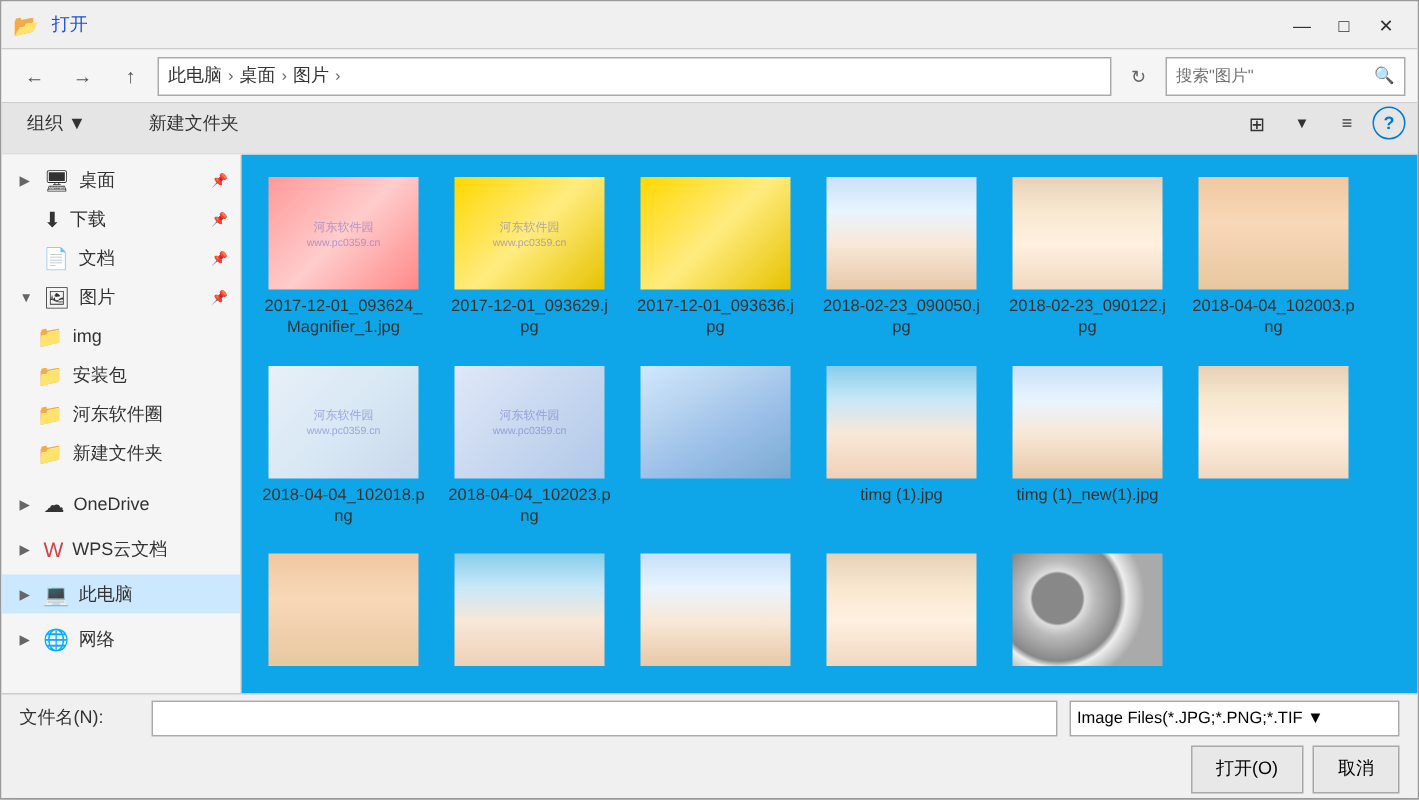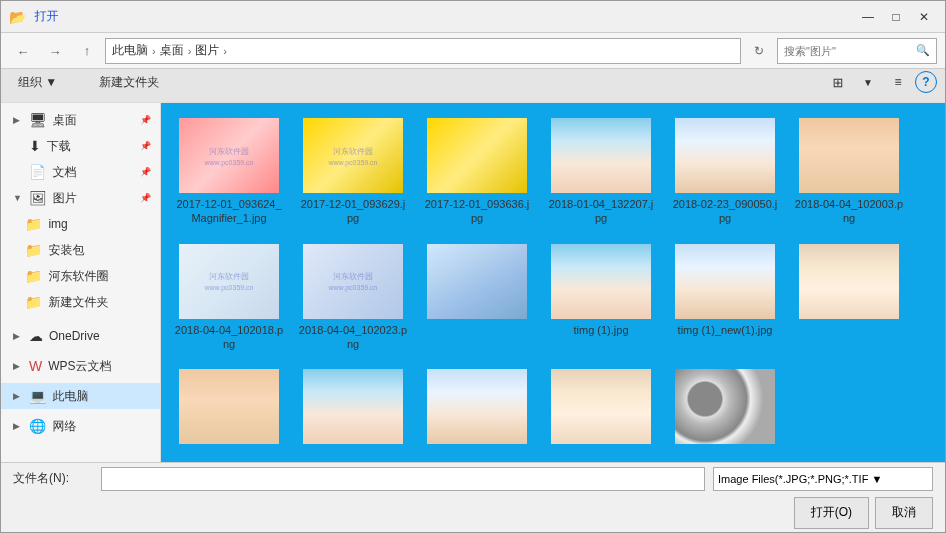--- a/index.html
+++ b/index.html
@@ -472,26 +472,26 @@
               <span style="font-size: 8px;">河东软件园</span>
               <span style="font-size: 7px;">www.pc0359.cn</span>
             </div>
             <div class="file-name">2017-12-01_093629.jpg</div>
           </div>
           <div class="file-item">
             <div class="file-thumbnail thumb-gradient-2"></div>
             <div class="file-name">2017-12-01_093636.jpg</div>
           </div>
           <div class="file-item">
-            <div class="file-thumbnail thumb-portrait-1"></div>
-            <div class="file-name">2018-01-04_132207.jpg</div>
-          </div>
-          <div class="file-item">
             <div class="file-thumbnail thumb-portrait-2"></div>
             <div class="file-name">2018-02-23_090050.jpg</div>
+          </div>
+          <div class="file-item">
+            <div class="file-thumbnail thumb-portrait-3"></div>
+            <div class="file-name">2018-02-23_090122.jpg</div>
           </div>
           <div class="file-item">
             <div class="file-thumbnail thumb-portrait-4"></div>
             <div class="file-name">2018-04-04_102003.png</div>
           </div>
           <div class="file-item">
             <div class="file-thumbnail thumb-folder-view" style="font-size: 8px; color: rgba(100, 100, 200, 0.5); display: flex; flex-direction: column; align-items: center; justify-content: center; gap: 2px;">
               <span style="font-size: 8px;">河东软件园</span>
               <span style="font-size: 7px;">www.pc0359.cn</span>
             </div>

